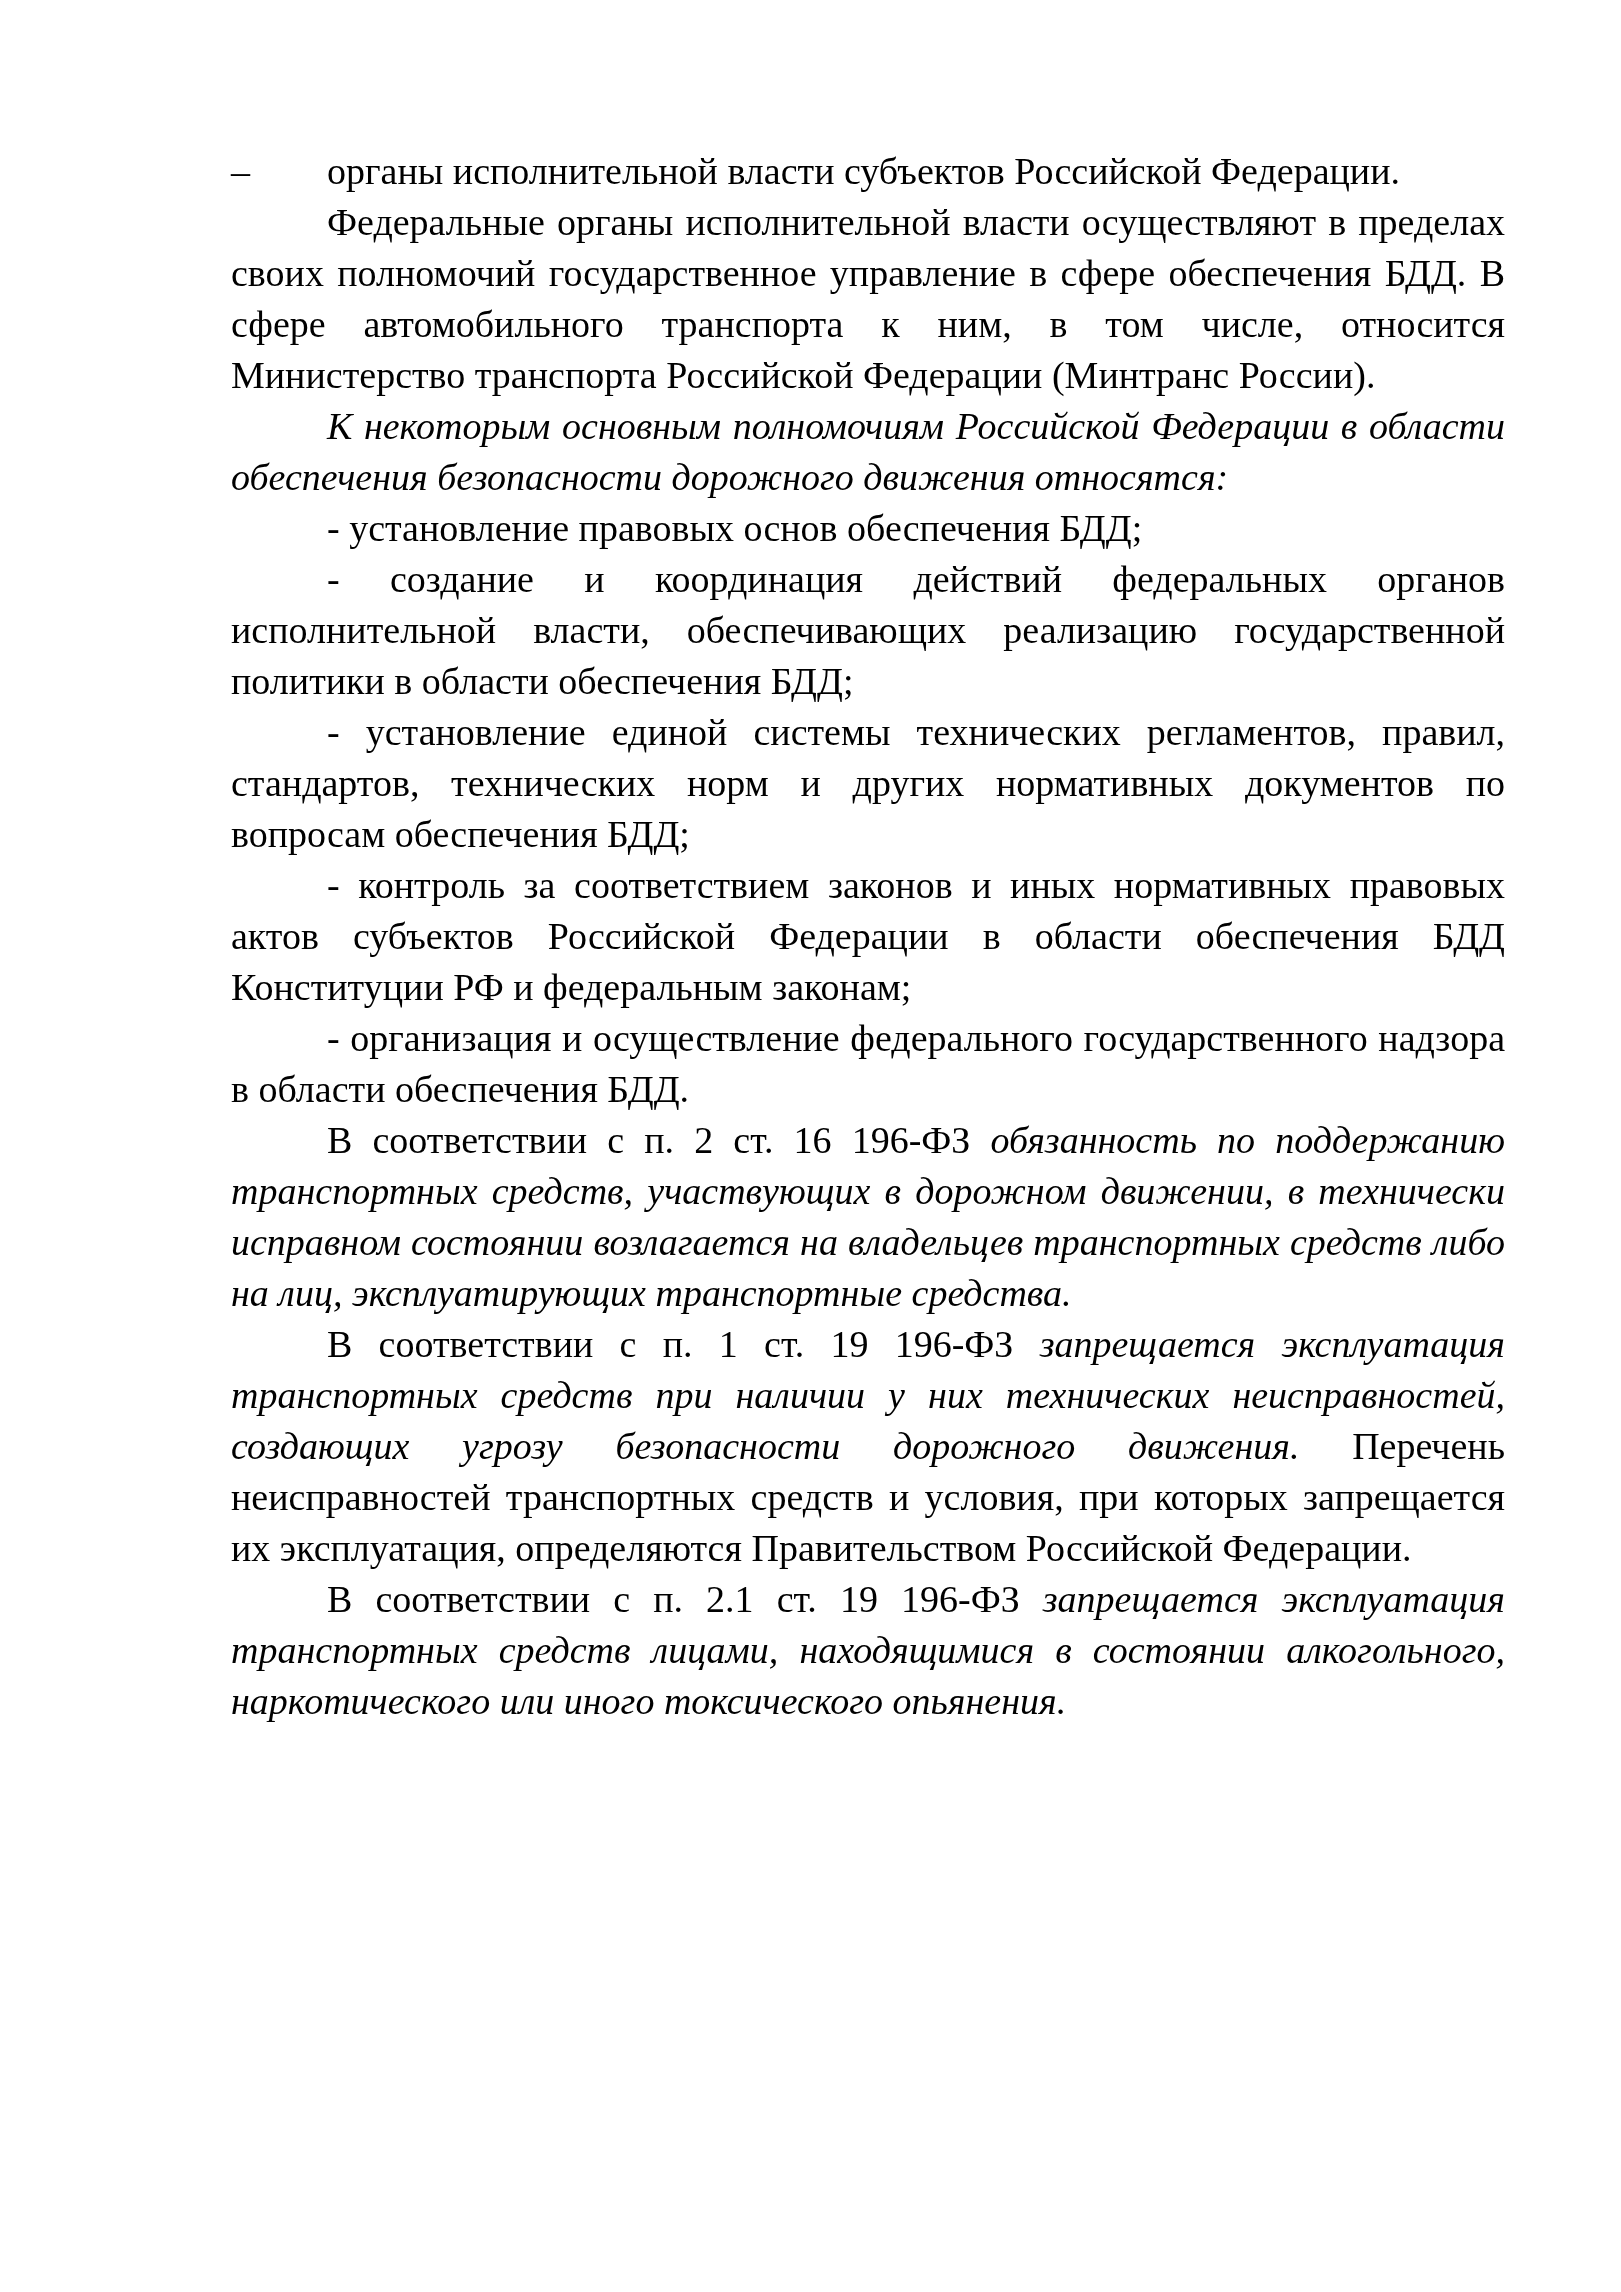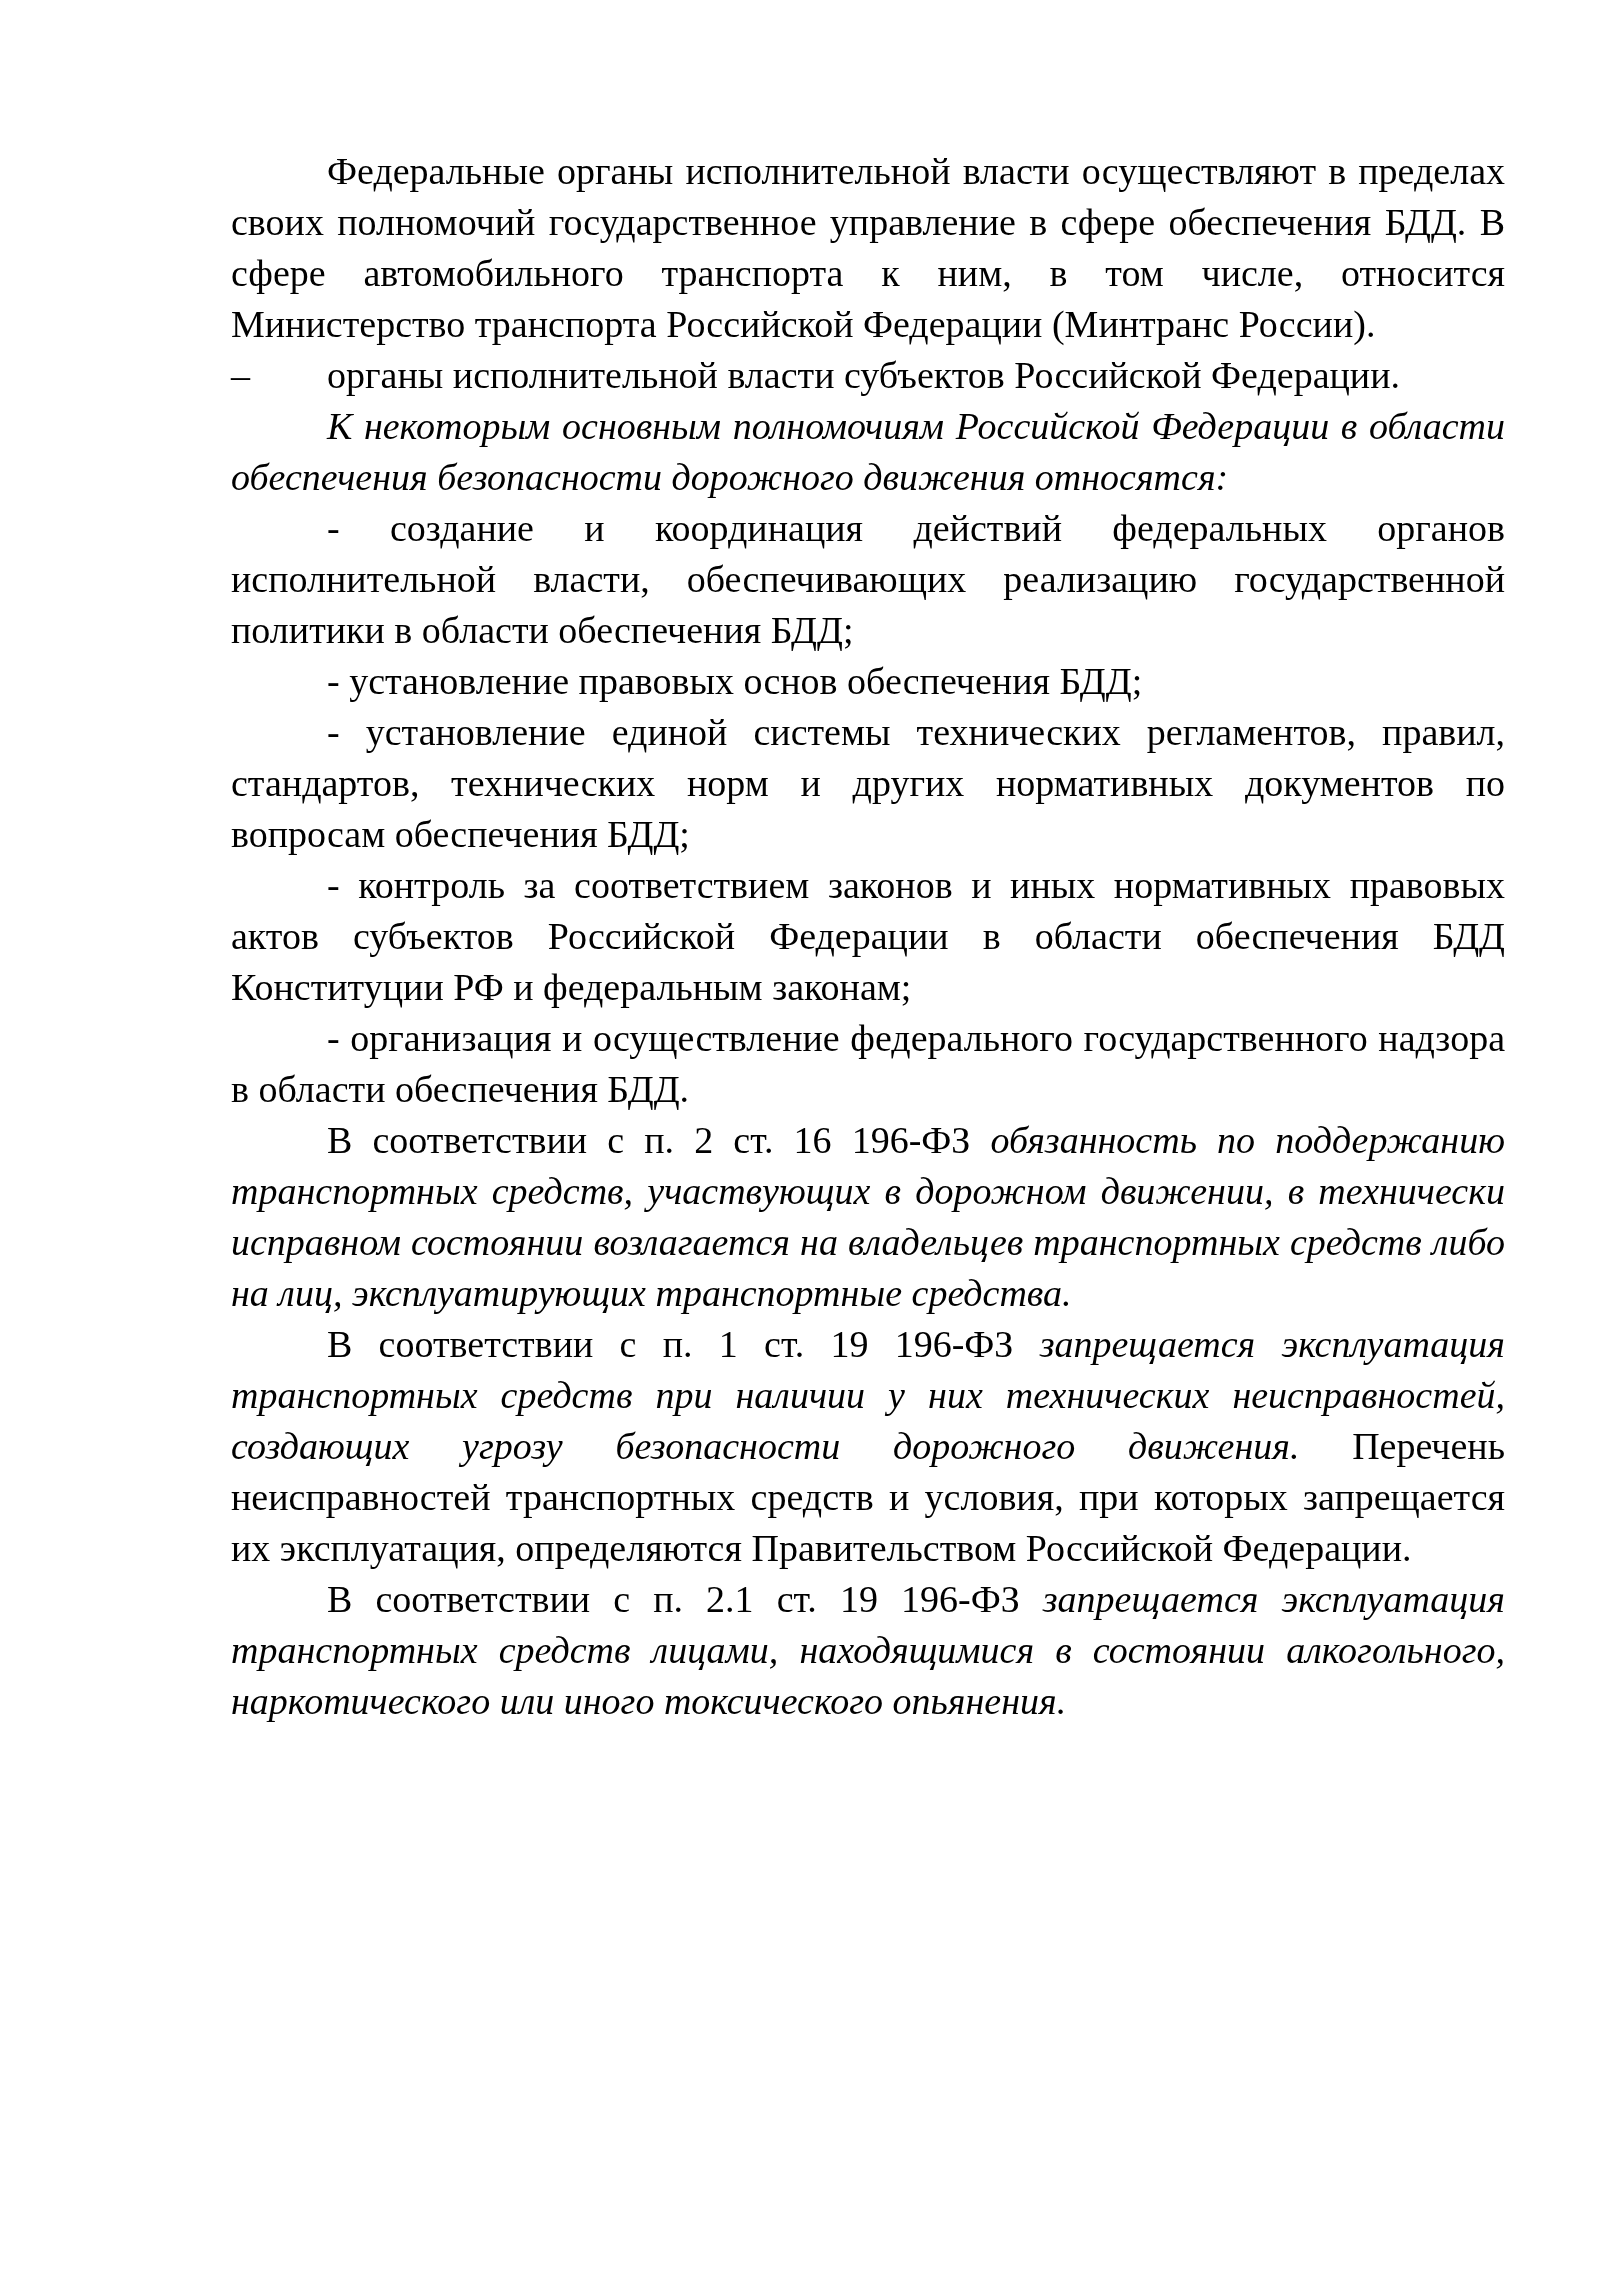--- a/index.html
+++ b/index.html
@@ -45,25 +45,25 @@
   .seg.italic {
     font-style: italic;
     margin-top: 28px;
   }
 </style>
 </head>
 <body>
 
 <div class="page">
   <main class="doc-body" id="doc">
+      <p class="para dash-item"><span class="marker">–</span><span class="tab"></span><span class="seg">органы исполнительной власти субъектов Российской Федерации.</span></p>
       <p class="para"><span class="seg">Федеральные органы исполнительной власти осуществляют в пределах своих полномочий государственное управление в сфере обеспечения БДД. В сфере автомобильного транспорта к ним, в том числе, относится Министерство транспорта Российской Федерации (Минтранс России).</span></p>
-      <p class="para dash-item"><span class="marker">–</span><span class="tab"></span><span class="seg">органы исполнительной власти субъектов Российской Федерации.</span></p>
       <p class="para"><span class="seg italic">К некоторым основным полномочиям Российской Федерации в области обеспечения безопасности дорожного движения относятся:</span></p>
+      <p class="para"><span class="seg">- установление правовых основ обеспечения БДД;</span></p>
       <p class="para"><span class="seg">- создание и координация действий федеральных органов исполнительной власти, обеспечивающих реализацию государственной политики в области обеспечения БДД;</span></p>
-      <p class="para"><span class="seg">- установление правовых основ обеспечения БДД;</span></p>
       <p class="para"><span class="seg">- установление единой системы технических регламентов, правил, стандартов, технических норм и других нормативных документов по вопросам обеспечения БДД;</span></p>
       <p class="para"><span class="seg">- контроль за соответствием законов и иных нормативных правовых актов субъектов Российской Федерации в области обеспечения БДД Конституции РФ и федеральным законам;</span></p>
       <p class="para"><span class="seg">- организация и осуществление федерального государственного надзора в области обеспечения БДД.</span></p>
       <p class="para"><span class="seg">В соответствии с п. 2 ст. 16 196-ФЗ </span><span class="seg italic">обязанность по поддержанию транспортных средств, участвующих в дорожном движении, в технически исправном состоянии возлагается на владельцев транспортных средств либо на лиц, эксплуатирующих транспортные средства.</span></p>
       <p class="para"><span class="seg">В соответствии с п. 1 ст. 19 196-ФЗ </span><span class="seg italic">запрещается эксплуатация транспортных средств при наличии у них технических неисправностей, создающих угрозу безопасности дорожного движения.</span><span class="seg"> Перечень неисправностей транспортных средств и условия, при которых запрещается их эксплуатация, определяются Правительством Российской Федерации.</span></p>
       <p class="para"><span class="seg">В соответствии с п. 2.1 ст. 19 196-ФЗ </span><span class="seg italic">запрещается эксплуатация транспортных средств лицами, находящимися в состоянии алкогольного, наркотического или иного токсического опьянения.</span></p>
     </main>
 </div>
 
 

